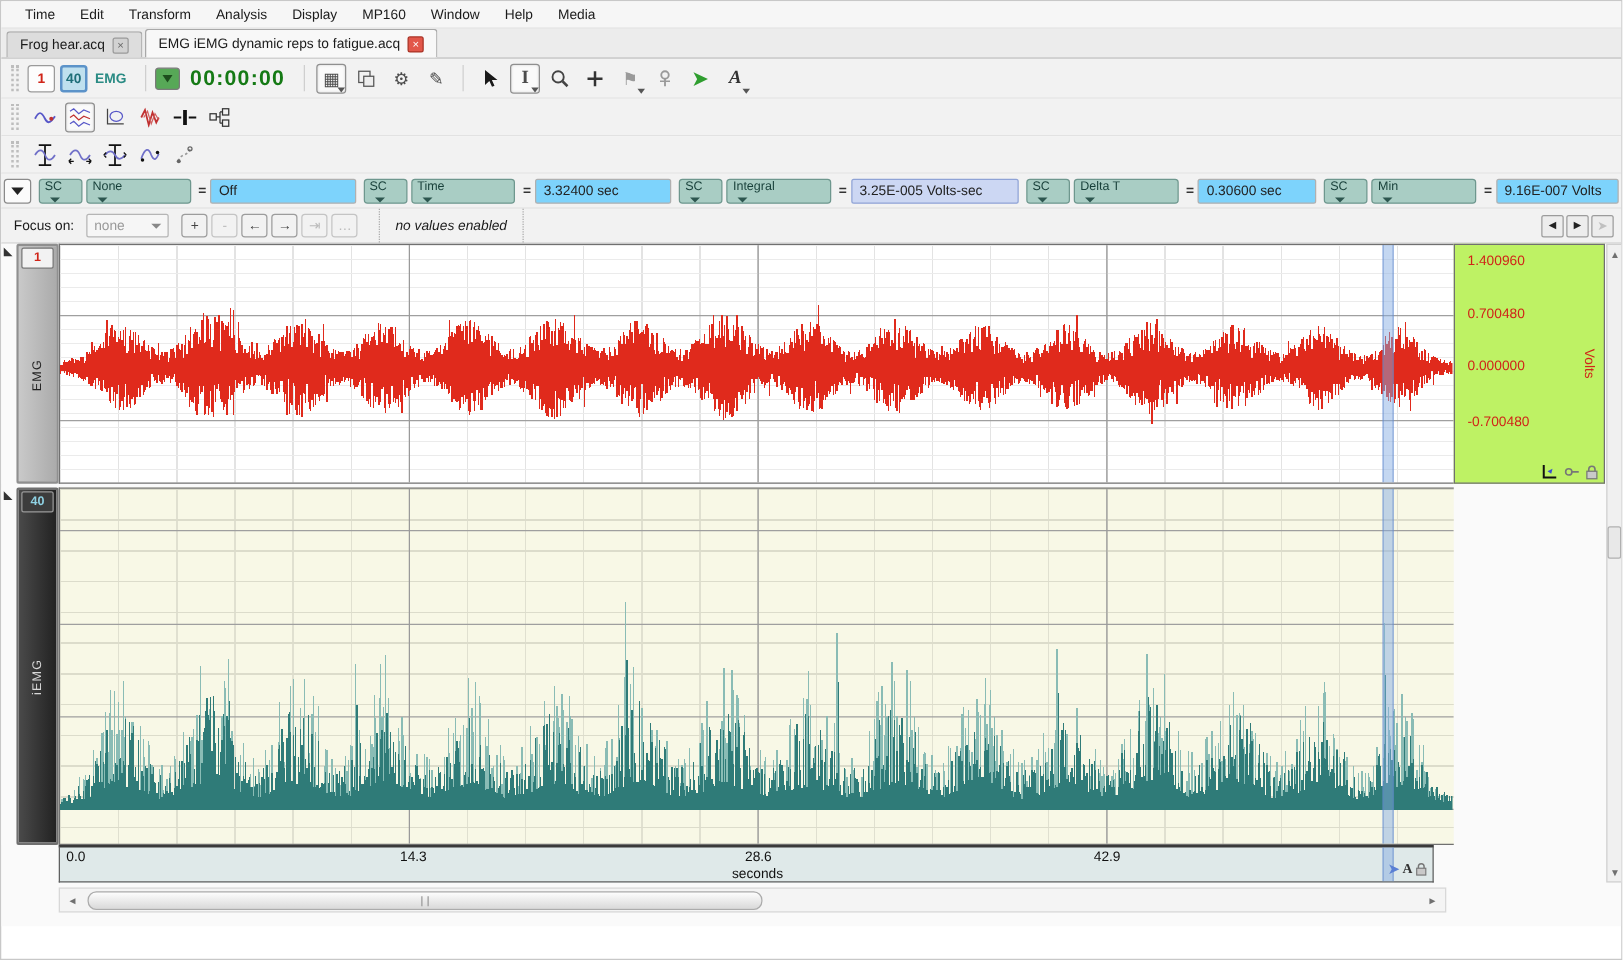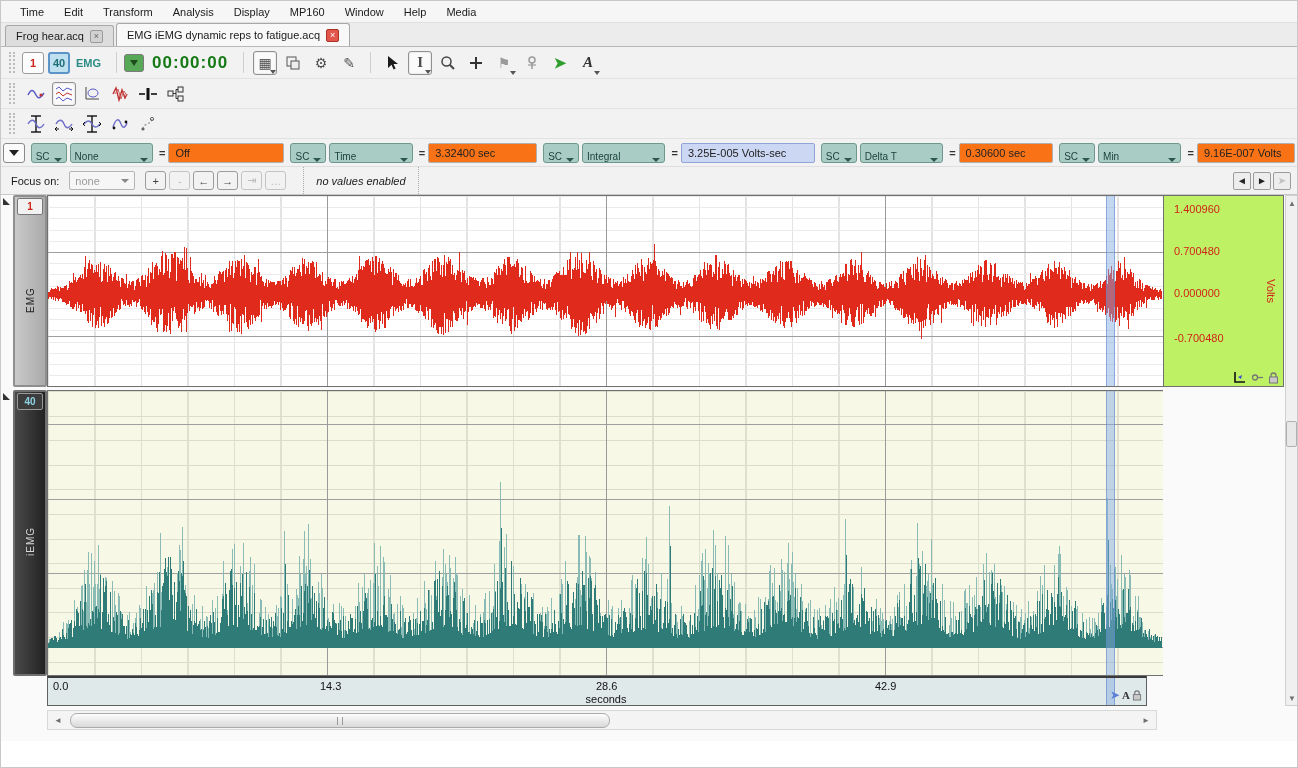--- a/index.html
+++ b/index.html
@@ -40,26 +40,26 @@
                  border-left:3px solid transparent; border-right:3px solid transparent; border-top:4px solid #555; }
   .tool.gray { color:#9a9a9a; }
   .tool.green { color:#2f9e2f; font-size:15px; font-weight:bold;}
   .ibeam { font-family:"Liberation Serif", serif; font-size:15px; font-weight:bold;}
   .atool { font-family:"Liberation Serif", serif; font-style:italic; font-size:15px; font-weight:bold; color:#333;}
   .startdot { width:13px; height:13px; border-radius:50%; background:#2ca52c; border:1px solid #1c6e1c; margin:0 7px 0 6px;}
   .startlabel { font-weight:bold; margin-right:18px; }
   
   .measrow { height:28px; display:flex; align-items:center; background:#f2f2f2; border-bottom:1px solid #dedede; padding:0 2px;}
   .ddbtn { height:20px; border:1px solid #6e978e; border-radius:3px; background:#a9cdc4; color:#173f39;
-           display:flex; align-items:flex-end; justify-content:space-between; padding:0 4px; margin-right:3px; font-size:10px;}
+           display:flex; align-items:flex-start; justify-content:space-between; padding:0 4px; margin-right:3px; font-size:10px;flex-direction:column;}
   .ddbtn .dd { width:0; height:0; border-left:4px solid transparent; border-right:4px solid transparent; border-top:4px solid #2d564f; margin-left:4px;}
   .ddbtn.sc { width:38px; }
   .ddbtn.fn { width:92px; }
   .eq { margin:0 3px; font-weight:bold; color:#333; }
-  .mval { height:20px; background:#f97316; border:1px solid #b0b0b0; border-radius:2px; display:flex; align-items:center;
+  .mval { height:20px; background:#7dd3fc; border:1px solid #b0b0b0; border-radius:2px; display:flex; align-items:center;
           padding:0 6px; margin-right:6px; color:#222; }
   .mval.hl { background:#ccd7f3; border-color:#8fa3d6; }
   .dropbtn { width:24px; height:20px; border:1px solid #8a8a8a; border-radius:3px; background:#fbfbfb;
              display:flex; align-items:center; justify-content:center; margin-right:6px;}
   .dropbtn .dd { width:0;height:0;border-left:5px solid transparent;border-right:5px solid transparent;border-top:6px solid #222;}
   
   .focusrow { height:28px; display:flex; align-items:center; background:#f2f2f2; border-bottom:1px solid #c9c9c9; padding-left:10px;}
   .fsel { width:66px; height:19px; border:1px solid #b5b5b5; border-radius:2px; background:#f6f6f6; color:#9a9a9a;
           display:flex; align-items:center; justify-content:space-between; padding:0 5px; margin:0 10px;}
   .fsel .dd { width:0;height:0;border-left:4px solid transparent;border-right:4px solid transparent;border-top:4px solid #888;}

